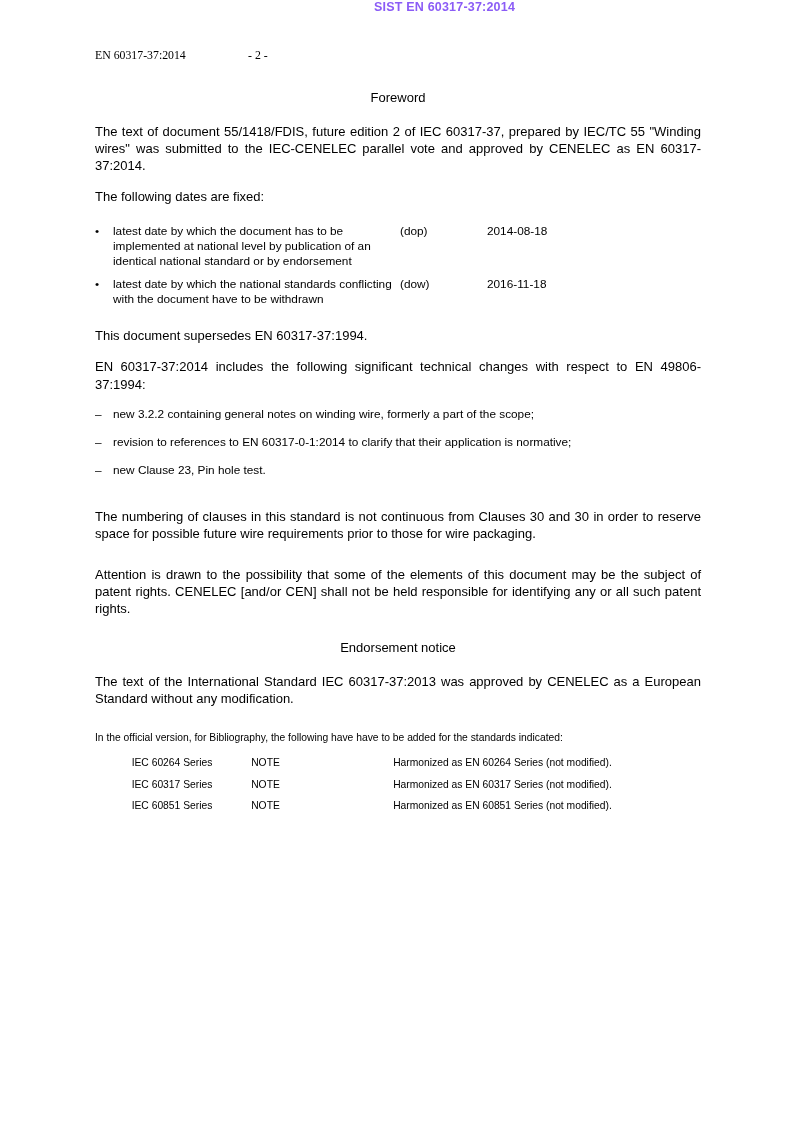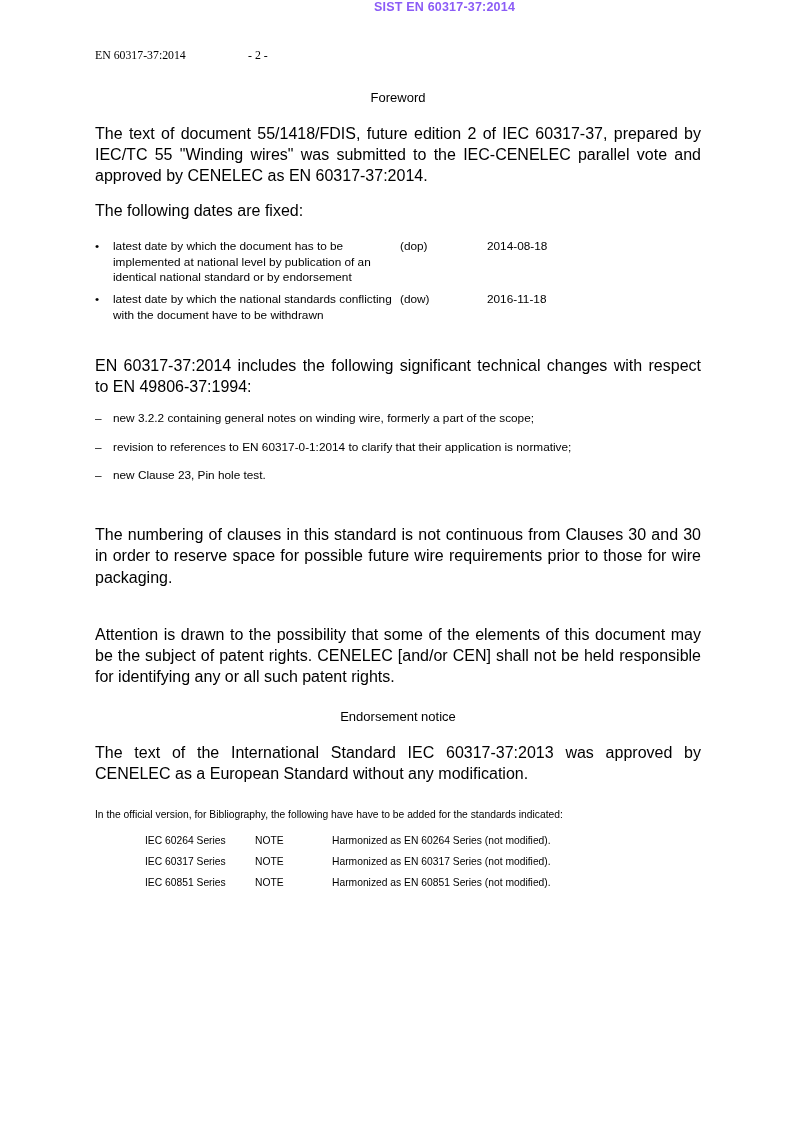--- a/index.html
+++ b/index.html
@@ -45,24 +45,24 @@
   .page-header .hdr-left { position: absolute; left: 0; top: 0; }
   .page-header .hdr-page { position: absolute; left: 153px; top: 0; }
 
   .section-title {
     text-align: center;
     font-weight: normal;
     font-size: 13px;
     margin: 22px 0 18px 0;
   }
   p.body-text {
-    font-size: 16px;
+    font-size: 13px;
     line-height: 1.32;
     text-align: justify;
-    margin: 12px 0 14px 0;
+    margin: 0 0 14px 0;
   }
   p.plain { text-align: left; }
 
   .dates-list { margin: 18px 0 10px 0; }
   .date-row {
     display: flex;
     align-items: flex-start;
     font-size: 11.8px;
     line-height: 1.3;
     margin-bottom: 7px;
@@ -84,21 +84,21 @@
   .change-text { flex: 1; }
 
   .spacer-md { height: 10px; }
   .spacer-lg { height: 16px; }
 
   .bib-intro {
     font-size: 10.3px;
     line-height: 1.3;
     margin: 0 0 12px 0;
   }
-  .notes-table { margin-left: 50px; }
+  .notes-table { margin-left: 22px; text-align: center; }
   .note-row {
     display: flex;
     align-items: flex-start;
     font-size: 10.3px;
     line-height: 1.3;
     margin-bottom: 8px;
   }
   .note-standard { width: 110px; flex: 0 0 110px; }
   .note-label    { width: 77px;  flex: 0 0 77px; }
   .note-text     { flex: 1; }
@@ -136,20 +136,21 @@
         <span class="date-bullet">•</span>
         <span class="date-text">latest date by which the national standards conflicting with the document have to be withdrawn</span>
         <span class="date-code">(dow)</span>
         <span class="date-value">2016-11-18</span>
       </div>
 
     </div>
 
     <div class="spacer-md"></div>
 
+    <p class="body-text plain">This document supersedes EN 60317-37:1994.</p>
 
     <p class="body-text">EN 60317-37:2014 includes the following significant technical changes with respect to EN 49806-37:1994:</p>
 
     <div class="changes-list">
 
       <div class="change-row">
         <span class="change-dash">–</span>
         <span class="change-text">new 3.2.2 containing general notes on winding wire, formerly a part of the scope;</span>
       </div>
 

